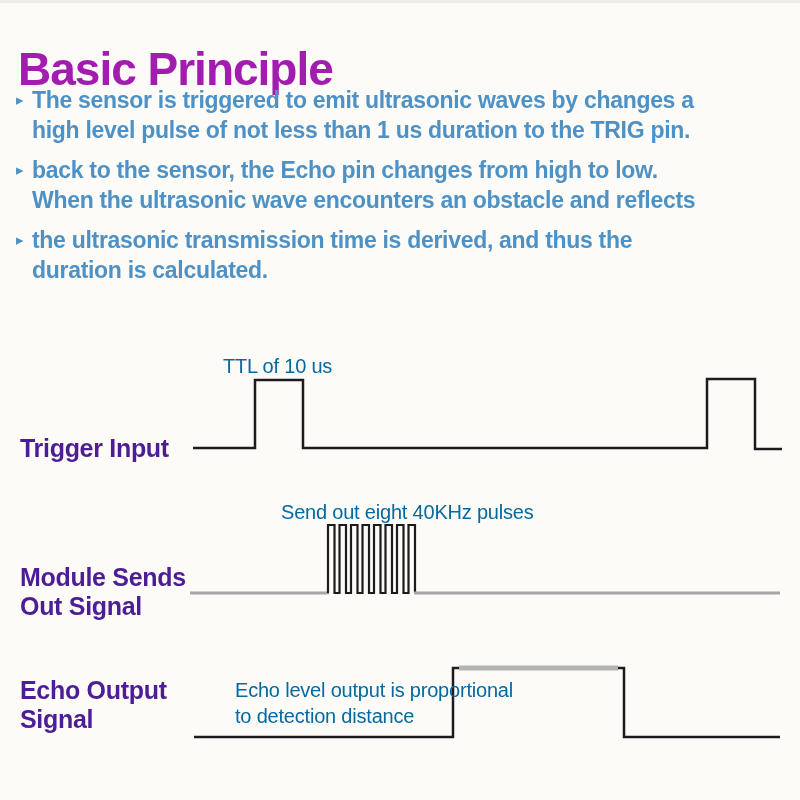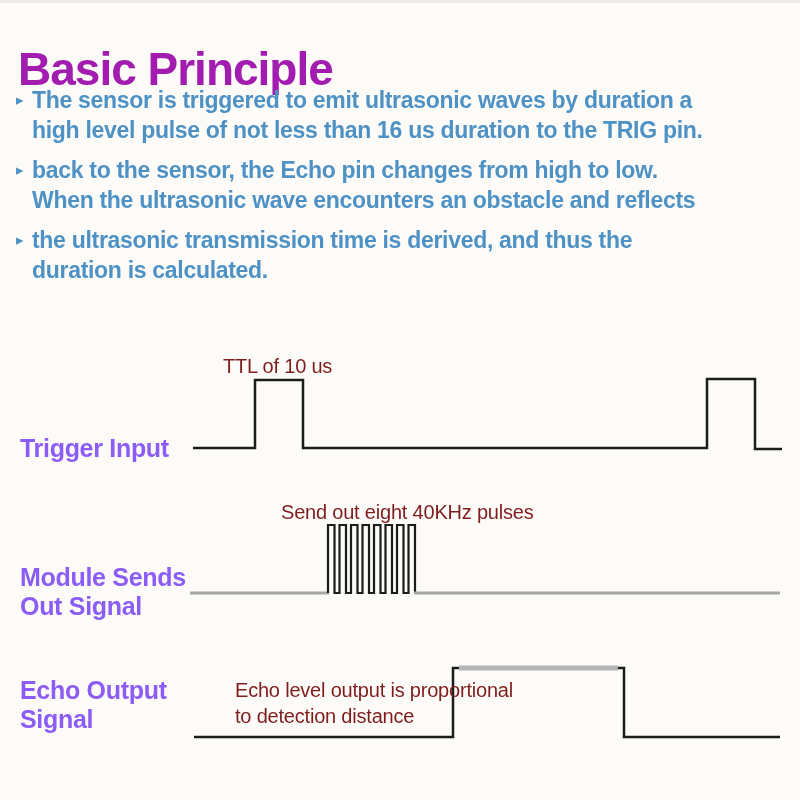--- a/index.html
+++ b/index.html
@@ -32,47 +32,47 @@
     font-size:23px;line-height:30px;font-weight:bold;letter-spacing:-0.3px;
     white-space:nowrap;
   }
   svg.diagram{
     position:absolute;left:0;top:0;width:800px;height:800px;
     pointer-events:none;
   }
   .wave-label{
     position:absolute;left:20px;
     font-size:25px;line-height:29px;font-weight:bold;letter-spacing:-0.3px;
-    color:#8b5cf6;white-space:nowrap;
+    color:#4c1d95;white-space:nowrap;
   }
   .wave-label.trigger{top:434px;}
   .wave-label.module{top:563px;}
   .wave-label.echo{top:676px;}
   .wave-annotation{
     position:absolute;
     font-size:20px;line-height:26px;font-weight:normal;letter-spacing:-0.2px;
-    color:#7f1d1d;white-space:nowrap;
+    color:#0369a1;white-space:nowrap;
   }
   .wave-annotation.trigger{left:223px;top:353px;}
   .wave-annotation.module{left:235px;top:499px;margin-left:46px;}
   .wave-annotation.echo{left:235px;top:641px;margin-top:36px;}
 </style>
 </head>
 <body>
 
 <div class="top-edge"></div>
 
 <h1 class="page-title">Basic Principle</h1>
 
 <div class="bullets">
   <div class="bullet">
     <span class="marker">▸</span>
     <div class="lines">
-      <div>The sensor is triggered to emit ultrasonic waves by duration a</div>
-      <div>high level pulse of not less than 16 us duration to the TRIG pin.</div>
+      <div>The sensor is triggered to emit ultrasonic waves by changes a</div>
+      <div>high level pulse of not less than 1 us duration to the TRIG pin.</div>
     </div>
   </div>
   <div class="bullet">
     <span class="marker">▸</span>
     <div class="lines">
       <div>back to the sensor, the Echo pin changes from high to low.</div>
       <div>When the ultrasonic wave encounters an obstacle and reflects</div>
     </div>
   </div>
   <div class="bullet">

